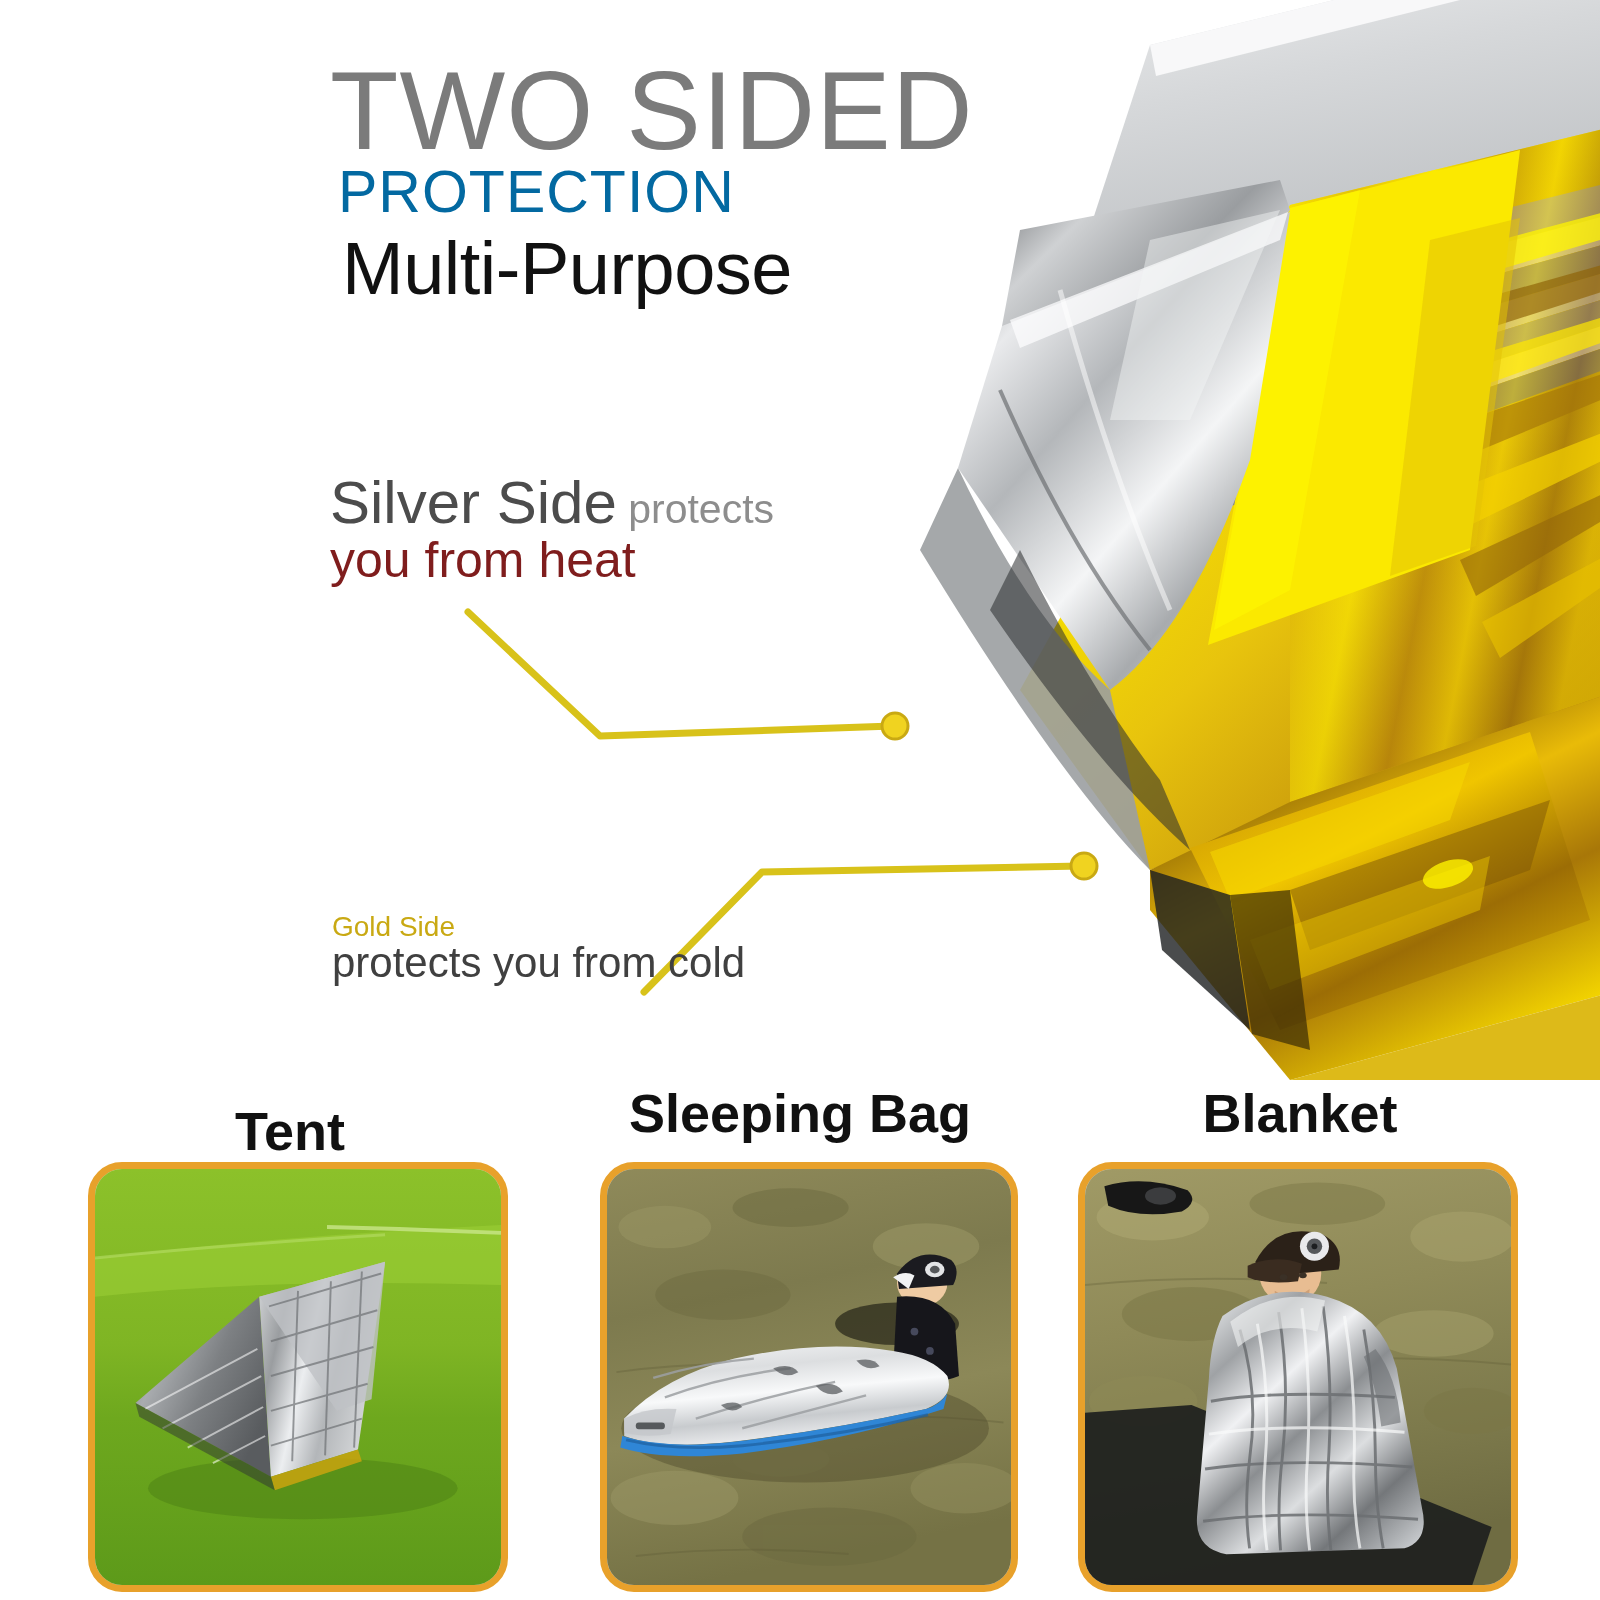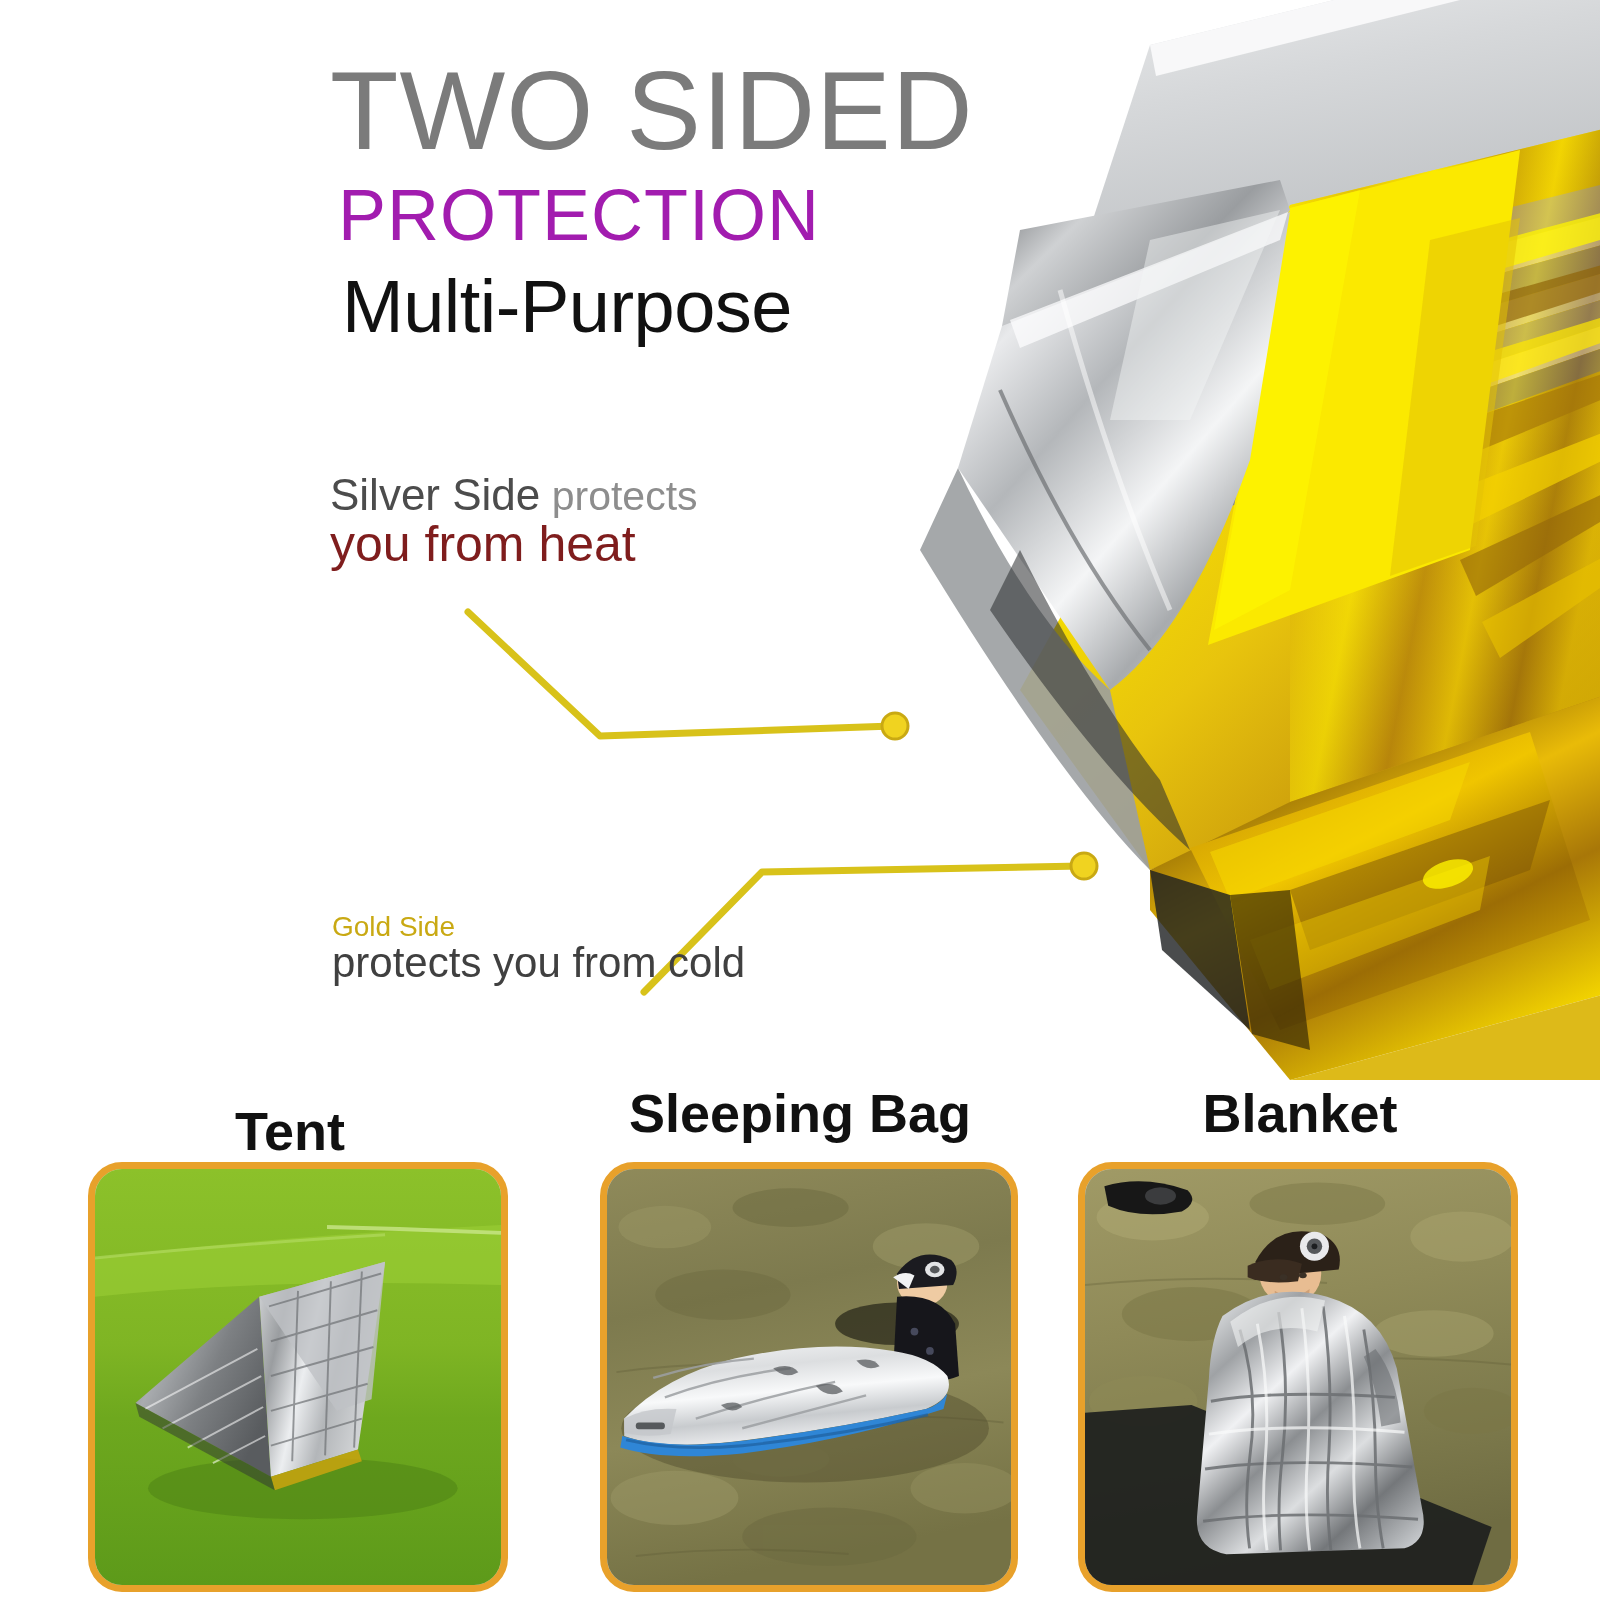--- a/index.html
+++ b/index.html
@@ -9,34 +9,34 @@
   .stage{position:absolute;inset:0;width:1400px;height:1600px;}
 
   
   #headline{position:absolute;left:330px;top:58px;width:760px;}
   #title-two-sided{
     font-size:112px;line-height:0.94;letter-spacing:1px;
     color:#7b7b7b;font-weight:400;white-space:nowrap;
     font-family:"Liberation Sans", sans-serif;
   }
   #title-protection{
-    font-size:72px;line-height:1.0;letter-spacing:1px;
-    color:#a21caf;font-weight:400;margin-top:16px;margin-left:8px;white-space:nowrap;
+    font-size:59px;line-height:1.0;letter-spacing:1px;
+    color:#0369a1;font-weight:400;margin-top:0;margin-left:8px;white-space:nowrap;
   }
   #title-multipurpose{
     font-size:74px;line-height:1.0;letter-spacing:-0.5px;
-    color:#111111;font-weight:400;margin-top:19px;margin-left:12px;white-space:nowrap;
+    color:#111111;font-weight:400;margin-top:10px;margin-left:12px;white-space:nowrap;
   }
 
   
   .anno{position:absolute;}
   #anno-silver{left:330px;top:472px;width:470px;}
   #anno-gold{left:332px;top:912px;width:520px;}
   .anno-line{line-height:1.04;white-space:nowrap;}
-  .anno-strong{font-size:44px;color:#4c4c4c;font-weight:400;}
+  .anno-strong{font-size:60px;color:#4c4c4c;font-weight:400;}
   .anno-strong-gold{font-size:28px;color:#c9a913;font-weight:400;}
   .anno-sub{font-size:50px;color:#7f1d1d;font-weight:300;}
   .anno-sub2{font-size:42px;color:#404040;font-weight:300;}
   .inline-sub{font-size:41px;color:#8d8d8d;font-weight:300;}
 
   
   #bottom{position:absolute;left:0;top:1072px;width:1600px;height:528px;}
   .cap{position:absolute;font-size:54px;font-weight:700;color:#111;
        text-align:center;white-space:nowrap;}
   #cap-tent{left:80px;top:28px;width:420px;}

